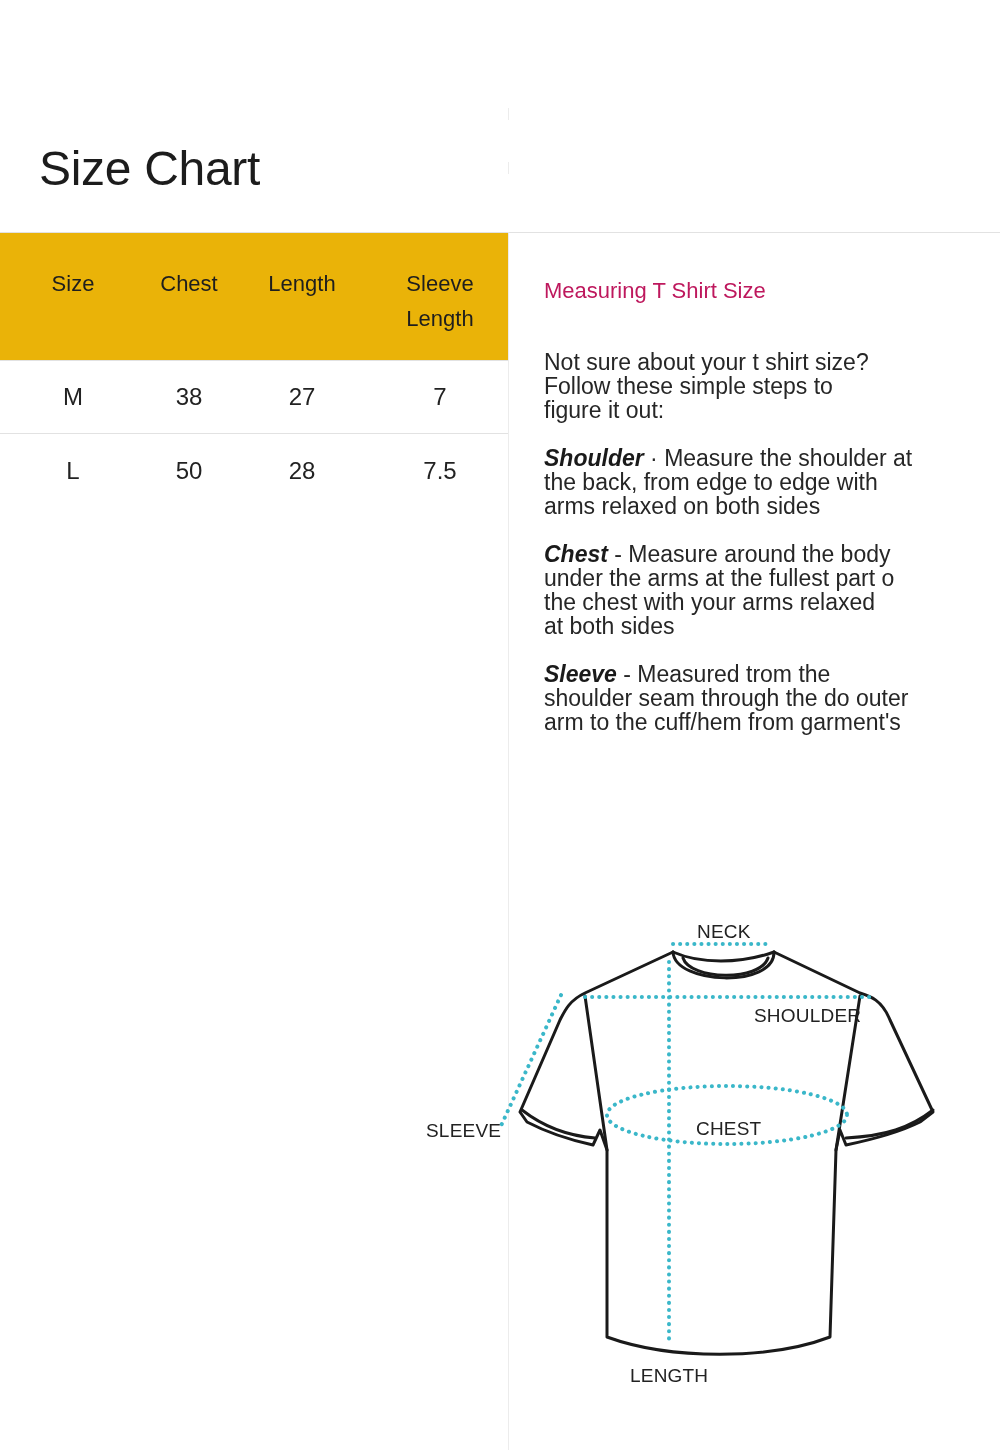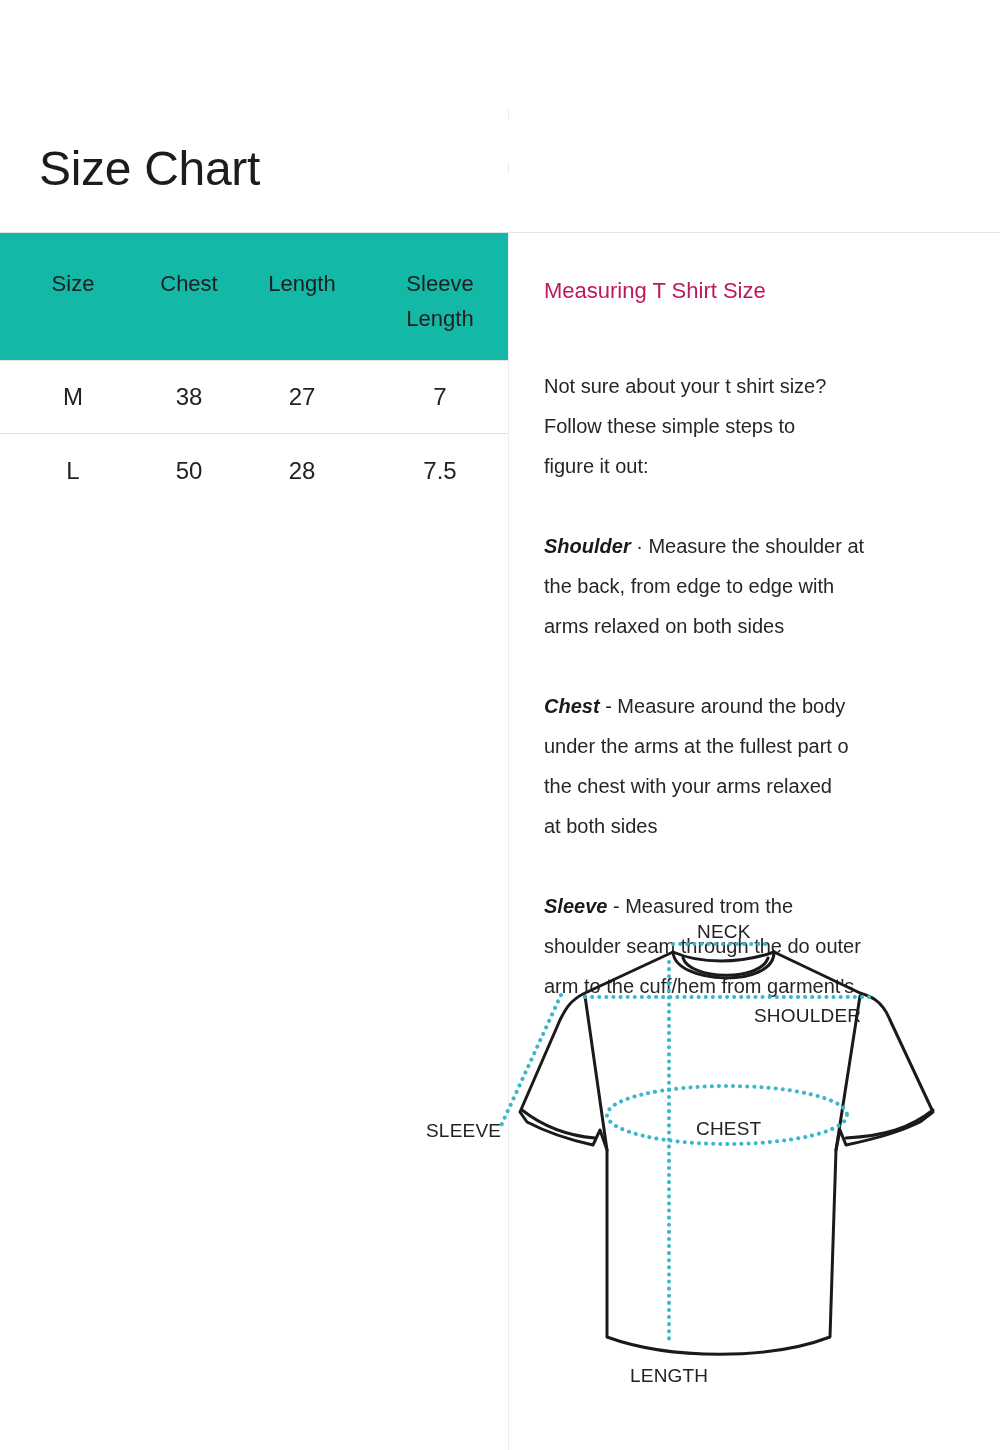--- a/index.html
+++ b/index.html
@@ -53,21 +53,21 @@
 
     
     .size-table {
       position: absolute;
       left: 0;
       top: 233px;
       width: 508px;
       border-collapse: collapse;
     }
     .size-table th {
-      background: #14b8a6;
+      background: #eab308;
       font-weight: 500;
       font-size: 22px;
       color: #1e1e1e;
       height: 127px;
       vertical-align: top;
       padding-top: 33px;
       line-height: 35px;
       text-align: center;
       border-bottom: 1px solid #e2e2e2;
     }
@@ -93,22 +93,22 @@
       width: 420px;
     }
     .info-heading {
       font-size: 22px;
       font-weight: 500;
       color: #be185d;
       margin-bottom: 22px;
       white-space: nowrap;
     }
     .info-text {
-      font-size: 20px;
-      line-height: 40px;
+      font-size: 23px;
+      line-height: 24px;
       color: #262626;
       white-space: pre-line;
     }
     .info-text .term {
       font-style: italic;
       font-weight: 700;
       color: #1a1a1a;
     }
     .para { display: block; }
 

